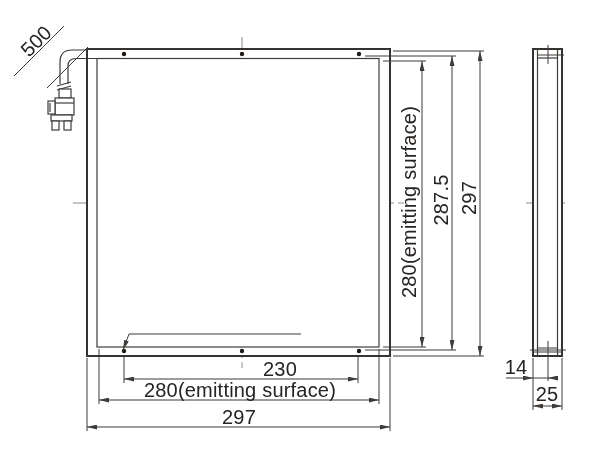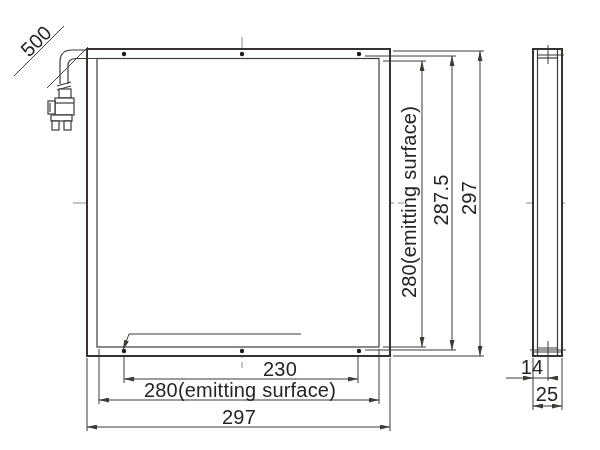--- a/index.html
+++ b/index.html
@@ -123,17 +123,17 @@
   <div class="lbl" style="left:240px;top:390px;">280(emitting surface)</div>
 
   <div class="lbl" style="left:239px;top:417px;">297</div>
 
   <div class="lbl rot90" style="left:409px;top:202px;">280(emitting surface)</div>
 
   <div class="lbl rot90" style="left:441px;top:200px;">287.5</div>
 
   <div class="lbl rot90" style="left:469px;top:198px;">297</div>
 
-  <div class="lbl" style="left:532px;top:367px;">14</div>
+  <div class="lbl" style="left:516px;top:367px;">14</div>
 
   <div class="lbl" style="left:547px;top:394px;text-align:right;">25</div>
 
 </div>
 
 </body></html>

